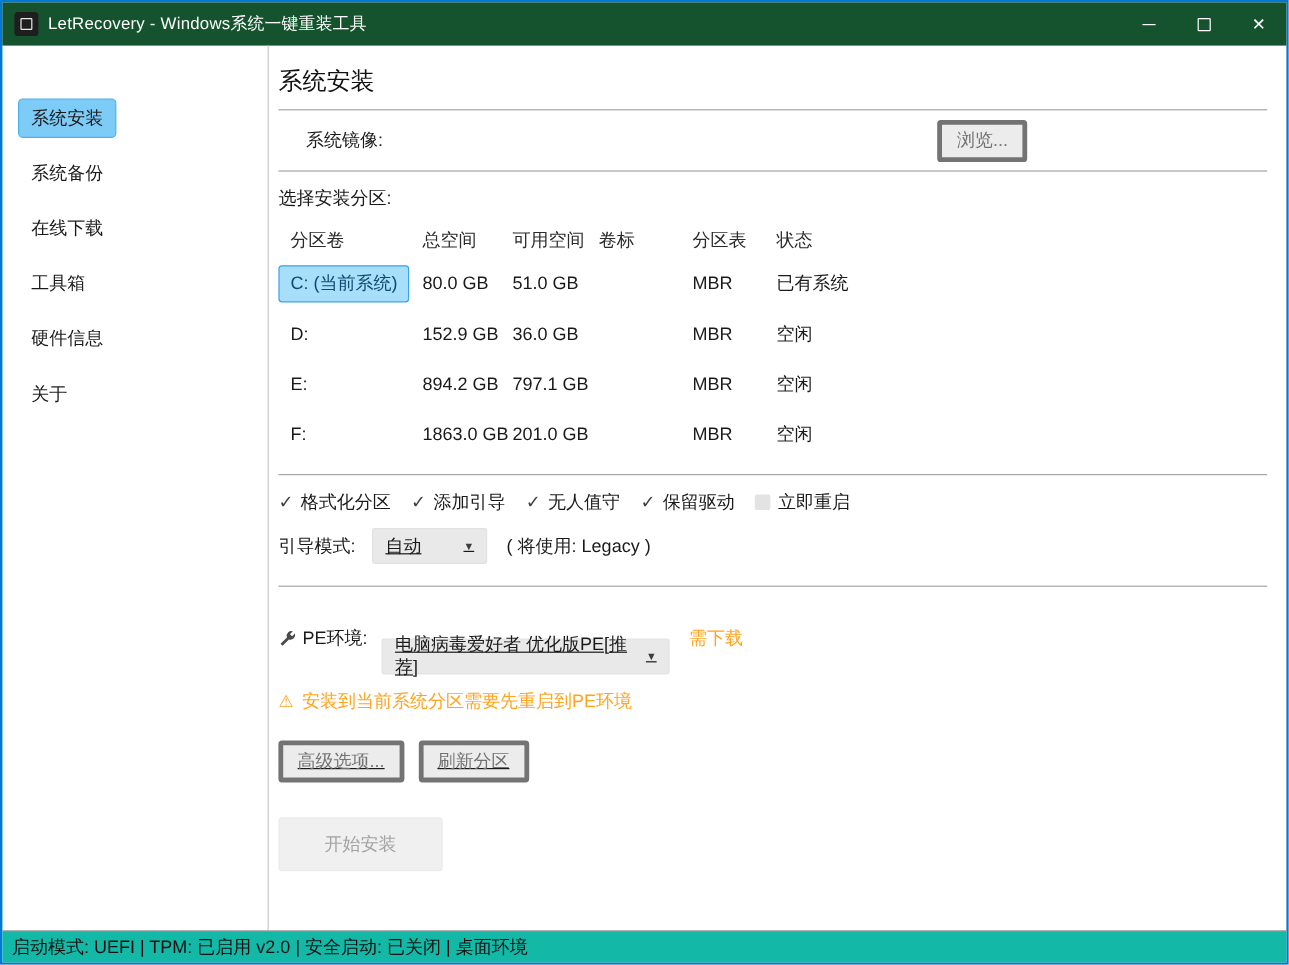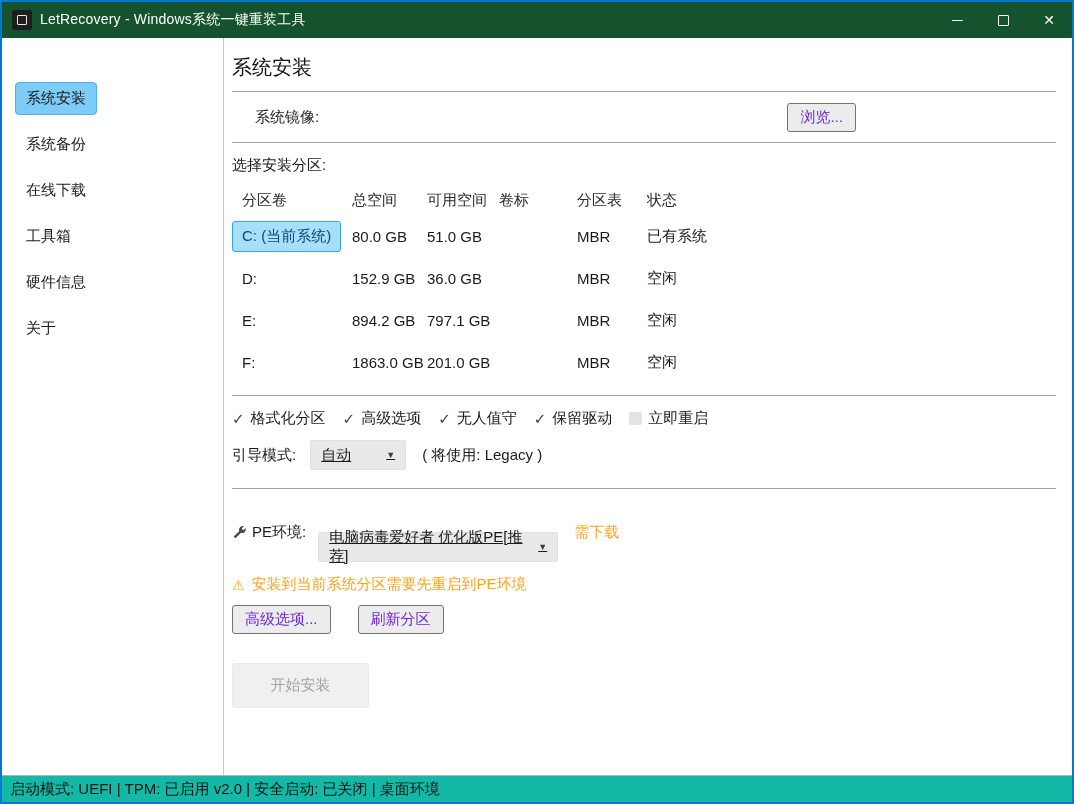--- a/index.html
+++ b/index.html
@@ -50,22 +50,22 @@
   .menu-item.selected { background:#7dcbf7; border-color:#4fb1ec; }
 
   .main { flex:1; padding:8px 16px 0 8px; min-width:0; }
 
   .page-heading { font-size:20px; font-weight:normal; margin:8px 0 10px 0; color:#111; }
   .divider { border:none; border-top:1px solid #a5a5a5; height:0; }
 
   .image-row { display:flex; align-items:center; height:50px; }
   .image-row .label { font-size:15px;margin-left:23px; }
   .btn {
-    background:#ececec; border:1px solid #737373; border-radius:3px;
-    font-size:15px; color:#6d28d9; padding:4px 12px;
+    background:#ececec; border:4px solid #737373; border-radius:3px;
+    font-size:15px; color:#737373; padding:4px 12px;
     font-family:inherit; cursor:default;
   }
   .browse-btn { margin-left:auto; margin-right:200px; }
 
   .section-label { font-size:15px; margin:13px 0 10px 0; }
 
   
   .ptable { width:100%; }
   .prow {
     display:grid;
@@ -100,21 +100,21 @@
 
   
   .pe-row { display:flex; align-items:center; margin-top:14px; font-size:15px; }
   .wrench { width:15px; height:15px; margin-right:5px; flex-shrink:0; }
   .pe-dd { width:240px; margin-left:12px;margin-top:29px; }
   .orange { color:#ffa41f; }
   .need-dl { margin-left:16px; font-size:15px; }
   .warn-row { display:flex; align-items:center; gap:7px; margin-top:13px; font-size:15px; }
   .warn-icon { font-size:14px; }
 
-  .btns-row { display:flex; gap:27px; margin-top:11px; }
+  .btns-row { display:flex; gap:12px; margin-top:23px;text-decoration:underline; }
 
   .start-btn {
     margin-top:29px; width:137px; height:45px;
     background:#f0f0f0; border:1px solid #ebebeb; border-radius:3px;
     color:#a3a3a3; font-size:15px; font-family:inherit; cursor:default;
   }
 
   
   .statusbar {
     height:27px; border-top:1px solid #b3b3b3; flex-shrink:0;
@@ -221,21 +221,21 @@
           <hr class="divider">
         </div>
 
       <div class="opts-row">
         <span class="cbx">
           <span class="cb-mark">✓</span>
           <span>格式化分区</span>
         </span>
         <span class="cbx">
           <span class="cb-mark">✓</span>
-          <span>高级选项</span>
+          <span>添加引导</span>
         </span>
         <span class="cbx">
           <span class="cb-mark">✓</span>
           <span>无人值守</span>
         </span>
         <span class="cbx">
           <span class="cb-mark">✓</span>
           <span>保留驱动</span>
         </span>
         <span class="cbx">

